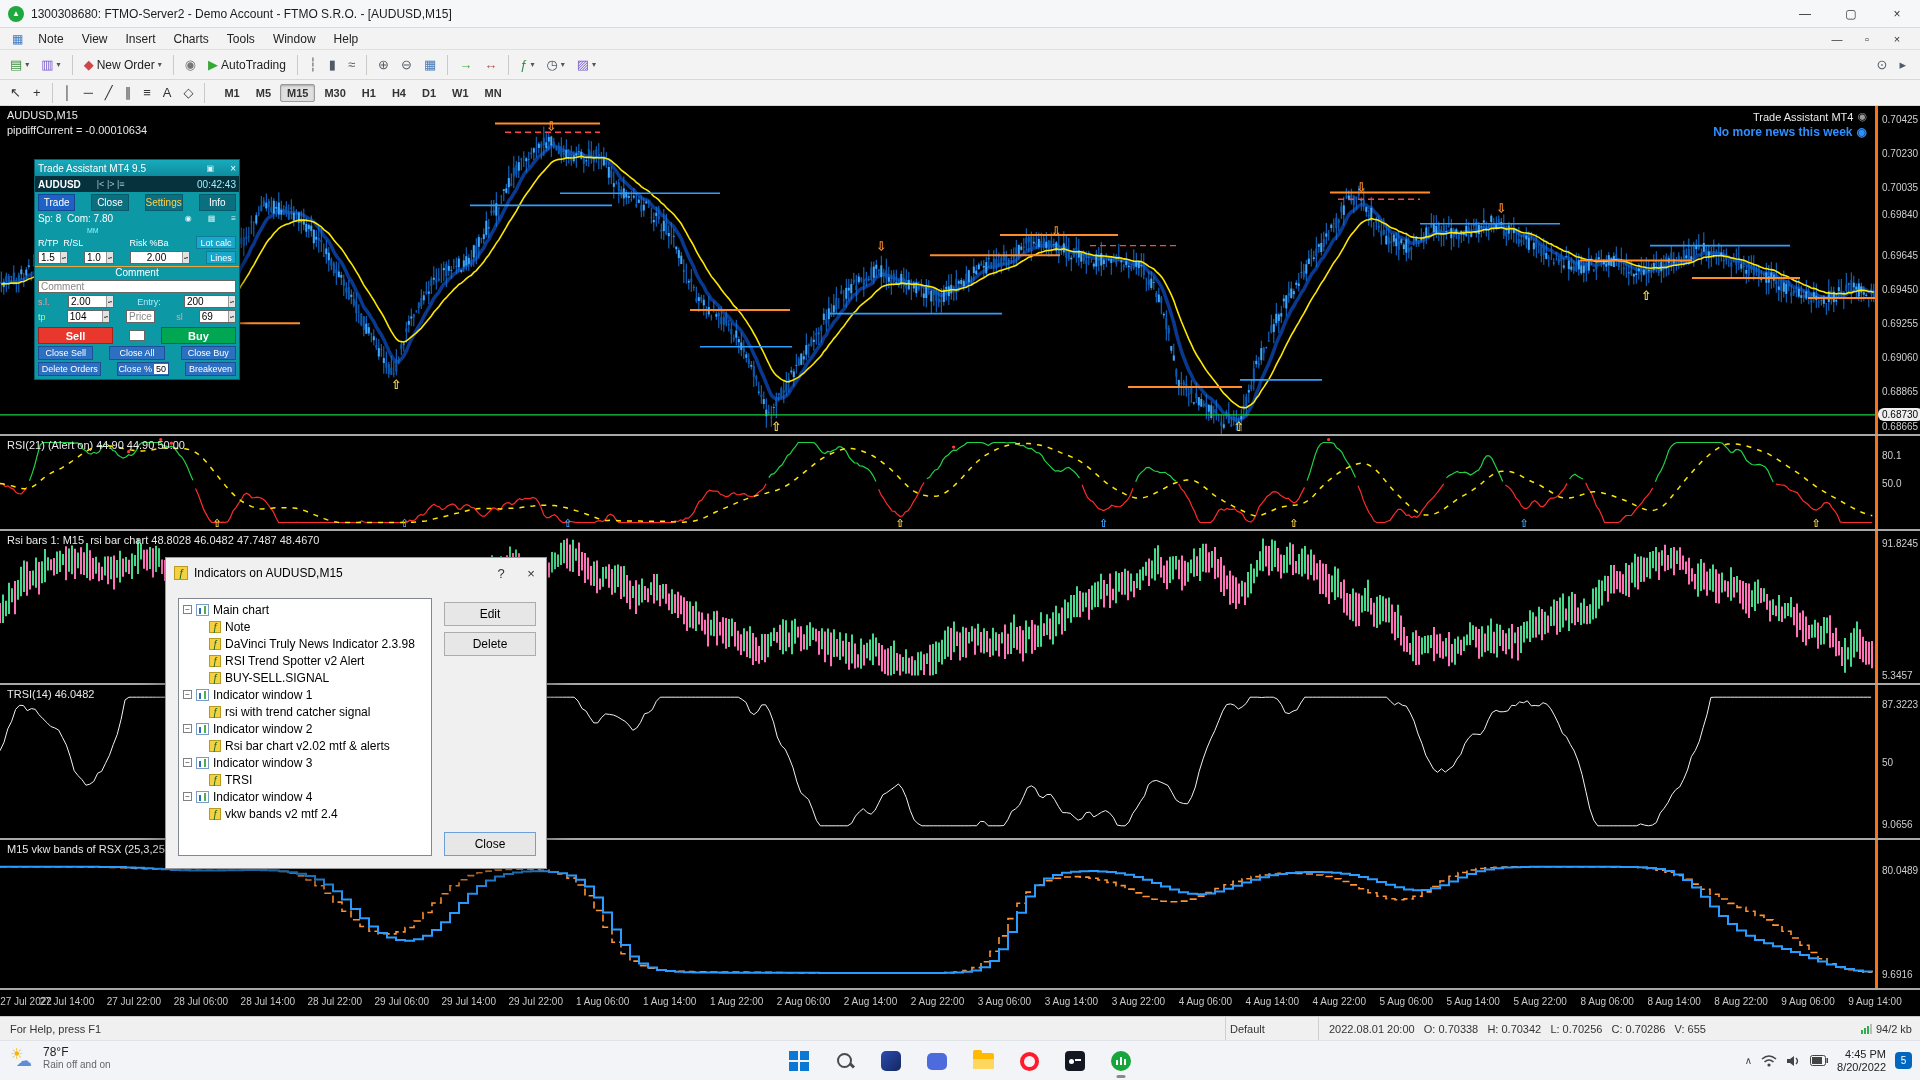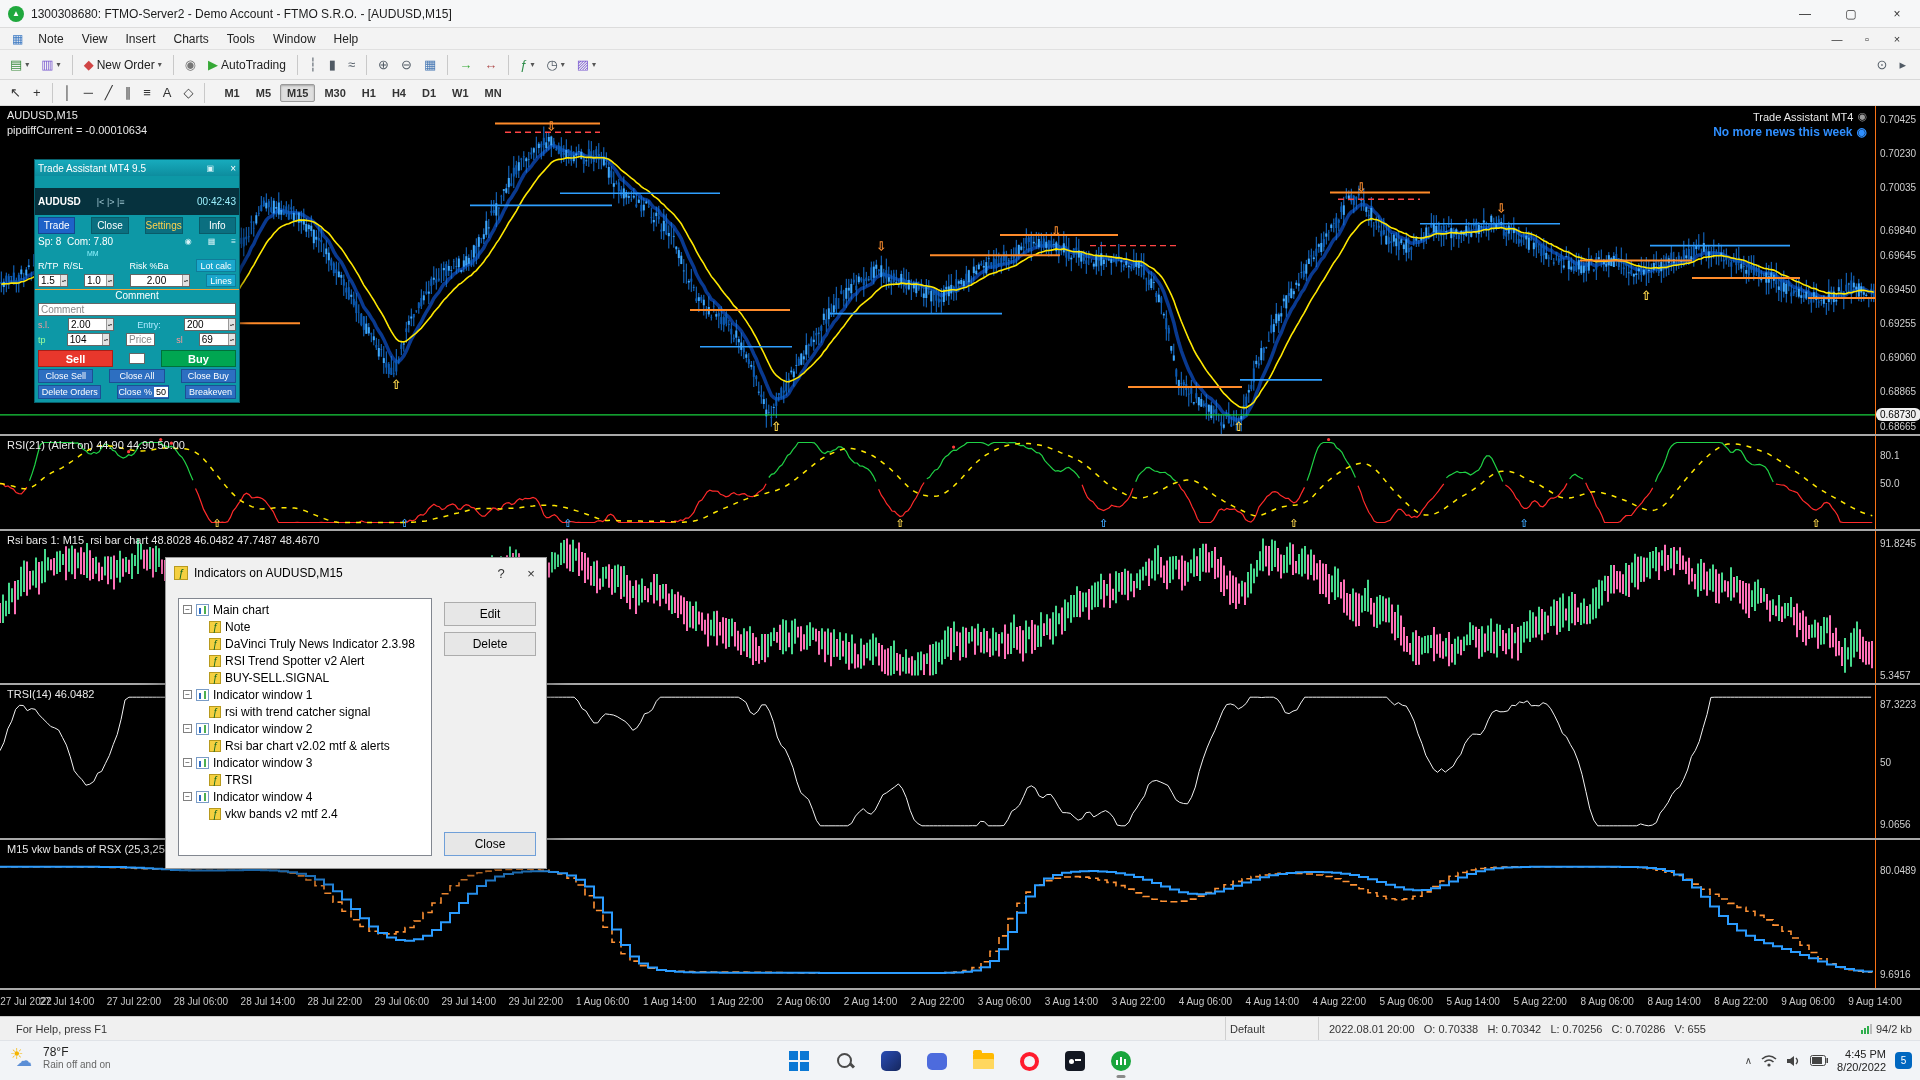--- a/index.html
+++ b/index.html
@@ -32,37 +32,37 @@
 .tb-sep{width:1px;height:20px;background:#c9c9c9;margin:0 5px;display:inline-block;}
 #tb-main-right{margin-left:auto;margin-right:8px;display:flex;}
 .tfbtn{font-size:11px;font-weight:bold;color:#333;padding:2px 6px;margin:0 1px;border:1px solid transparent;border-radius:2px;}
 .tfbtn.active{background:#dfdfdf;border:1px solid #9a9a9a;box-shadow:inset 0 1px 2px rgba(0,0,0,.25);}
 
 
 #chartstack{position:absolute;top:106px;left:0;width:1920px;height:910px;background:#000;}
 .chart-row{position:absolute;left:0;width:1920px;display:flex;}
 .plot{position:relative;width:1875px;height:100%;background:#000;overflow:hidden;}
 .plot svg{position:absolute;left:0;top:0;}
-.scale{position:relative;width:45px;background:#000;border-left:1px solid #f97316;}
+.scale{position:relative;width:45px;background:#000;border-left:3px solid #f97316;}
 .sc-lbl{position:absolute;left:4px;font-size:10px;color:#cfcfcf;white-space:nowrap;}
 #cur-price{position:absolute;left:0;width:45px;background:#efefef;color:#000;font-size:10px;padding:1px 0 1px 4px;z-index:2;border-radius:6px;}
 .splitter{position:absolute;left:0;width:1920px;height:2px;background:#a8a8a8;}
 .win-label{position:absolute;top:3px;left:7px;font-size:11px;color:#e9e9e9;z-index:3;white-space:pre;}
 #pipdiff-label{top:18px;}
 #ta-corner{position:absolute;top:4px;right:8px;font-size:11px;color:#e9e9e9;z-index:3;display:flex;gap:4px;align-items:center;}
 #news-banner{position:absolute;top:19px;right:8px;font-size:12px;font-weight:bold;color:#2f8fff;z-index:3;display:flex;gap:4px;align-items:center;}
 #time-axis{position:absolute;left:0;width:1920px;background:#000;}
 #time-axis span{position:absolute;top:6px;font-size:10px;color:#c9c9c9;white-space:nowrap;transform:translateX(-50%);}
 
 
 #trade-panel{position:absolute;left:34px;top:159px;width:206px;background:#0d98a6;border:1px solid #07606c;z-index:6;color:#fff;font-size:10px;box-shadow:2px 3px 10px rgba(0,0,0,.55);padding-bottom:3px;}
 .tp-row{display:flex;align-items:center;gap:16px;padding:0 3px;margin-top:2px;}
 #tp-title{background:linear-gradient(#17abbd,#0d8d9e);height:16px;margin-top:0;font-size:10px;}
 #tp-title .sp{flex:1;}
-#tp-symrow{background:#06323e;height:27px;margin-top:12px;}
+#tp-symrow{background:#06323e;height:16px;margin-top:0;}
 #tp-symrow b{font-size:10px;}
 #tp-symrow .dim{color:#9fc7d2;font-size:9px;}
 #tp-timer{margin-left:auto;color:#9beffc;}
 .tp-tab{flex:1;text-align:center;background:#0b6f80;border:1px solid #095b69;padding:2px 0;font-size:10px;}
 .tp-tab.active{background:#1e62c8;border-color:#14478f;}
 .tp-tab.settings{color:#ffd24d;}
 #tp-mm{color:#8ff3ff;font-size:7px;height:8px;padding-left:52px;}
 .tp-lbl{font-size:9px;white-space:pre;}
 .tp-btn{background:#2d6fc1;border:1px solid #1c4f94;color:#fff;font-size:9px;display:flex;align-items:center;justify-content:center;height:14px;flex:1;white-space:nowrap;}
 .tp-btn.teal{background:#1aa7cc;border-color:#0f7c99;height:13px;}
@@ -93,21 +93,21 @@
 .ico-chart::after{content:'';position:absolute;left:7px;bottom:1px;width:2px;height:8px;background:#4caf50;}
 .ico-f{width:12px;height:12px;background:#f5d040;border:1px solid #b89a1e;color:#14691e;font-size:10px;line-height:11px;text-align:center;font-style:italic;flex:0 0 12px;}
 .dlg-push{position:absolute;width:92px;height:24px;font-size:12px;background:#e7e7e7;border:1px solid #acacac;color:#000;}
 #btn-edit{right:10px;top:44px;}
 #btn-delete{right:10px;top:74px;}
 #btn-close{right:10px;top:274px;border-color:#6f9fd8;}
 
 
 #statusbar{position:absolute;top:1016px;left:0;right:0;height:24px;background:#f0f0f0;border-top:1px solid #c9c9c9;font-size:11px;color:#333;}
 #statusbar>div{position:absolute;top:0;height:100%;display:flex;align-items:center;white-space:pre;}
-#sb-help{left:16px;}
+#sb-help{left:10px;}
 #sb-profile{left:1225px;border-left:1px solid #cfcfcf;padding-left:4px;width:90px;}
 #sb-ohlc{left:1318px;border-left:1px solid #cfcfcf;padding-left:10px;}
 #sb-kb{right:8px;gap:4px;}
 .sig{display:flex;align-items:flex-end;gap:1px;height:11px;}
 .sig i{width:2px;background:#bbb;display:block;}
 .sig i.on{background:#2fae4c;}
 
 
 #taskbar{position:absolute;top:1040px;left:0;right:0;height:40px;background:#f2f4f7;border-top:1px solid #e0e3e8;}
 #tb-weather{position:absolute;left:10px;top:4px;display:flex;align-items:center;gap:7px;}
@@ -1849,21 +1849,21 @@
         <div id="news-banner">
           <span>No more news this week</span>
           <span style="color:#2f8fff">◉</span>
         </div>
 
       </div>
       <div class="scale" id="scale-main">
           <span class="sc-lbl" style="top: 8.08511px;">0.70425</span>
           <span class="sc-lbl" style="top: 42.1064px;">0.70230</span>
           <span class="sc-lbl" style="top: 76.1277px;">0.70035</span>
-          <span class="sc-lbl" style="top: 119px;">0.69840</span>
+          <span class="sc-lbl" style="top: 103px;">0.69840</span>
           <span class="sc-lbl" style="top: 144.17px;">0.69645</span>
           <span class="sc-lbl" style="top: 178.191px;">0.69450</span>
           <span class="sc-lbl" style="top: 212.213px;">0.69255</span>
           <span class="sc-lbl" style="top: 246.234px;">0.69060</span>
           <span class="sc-lbl" style="top: 280.255px;">0.68865</span>
           <span class="sc-lbl" style="top: 315.149px;">0.68665</span>
           <span id="cur-price" style="top: 301.809px;">0.68730</span>
         </div>
     </div>
     <div class="splitter" style="top:328px"></div>

